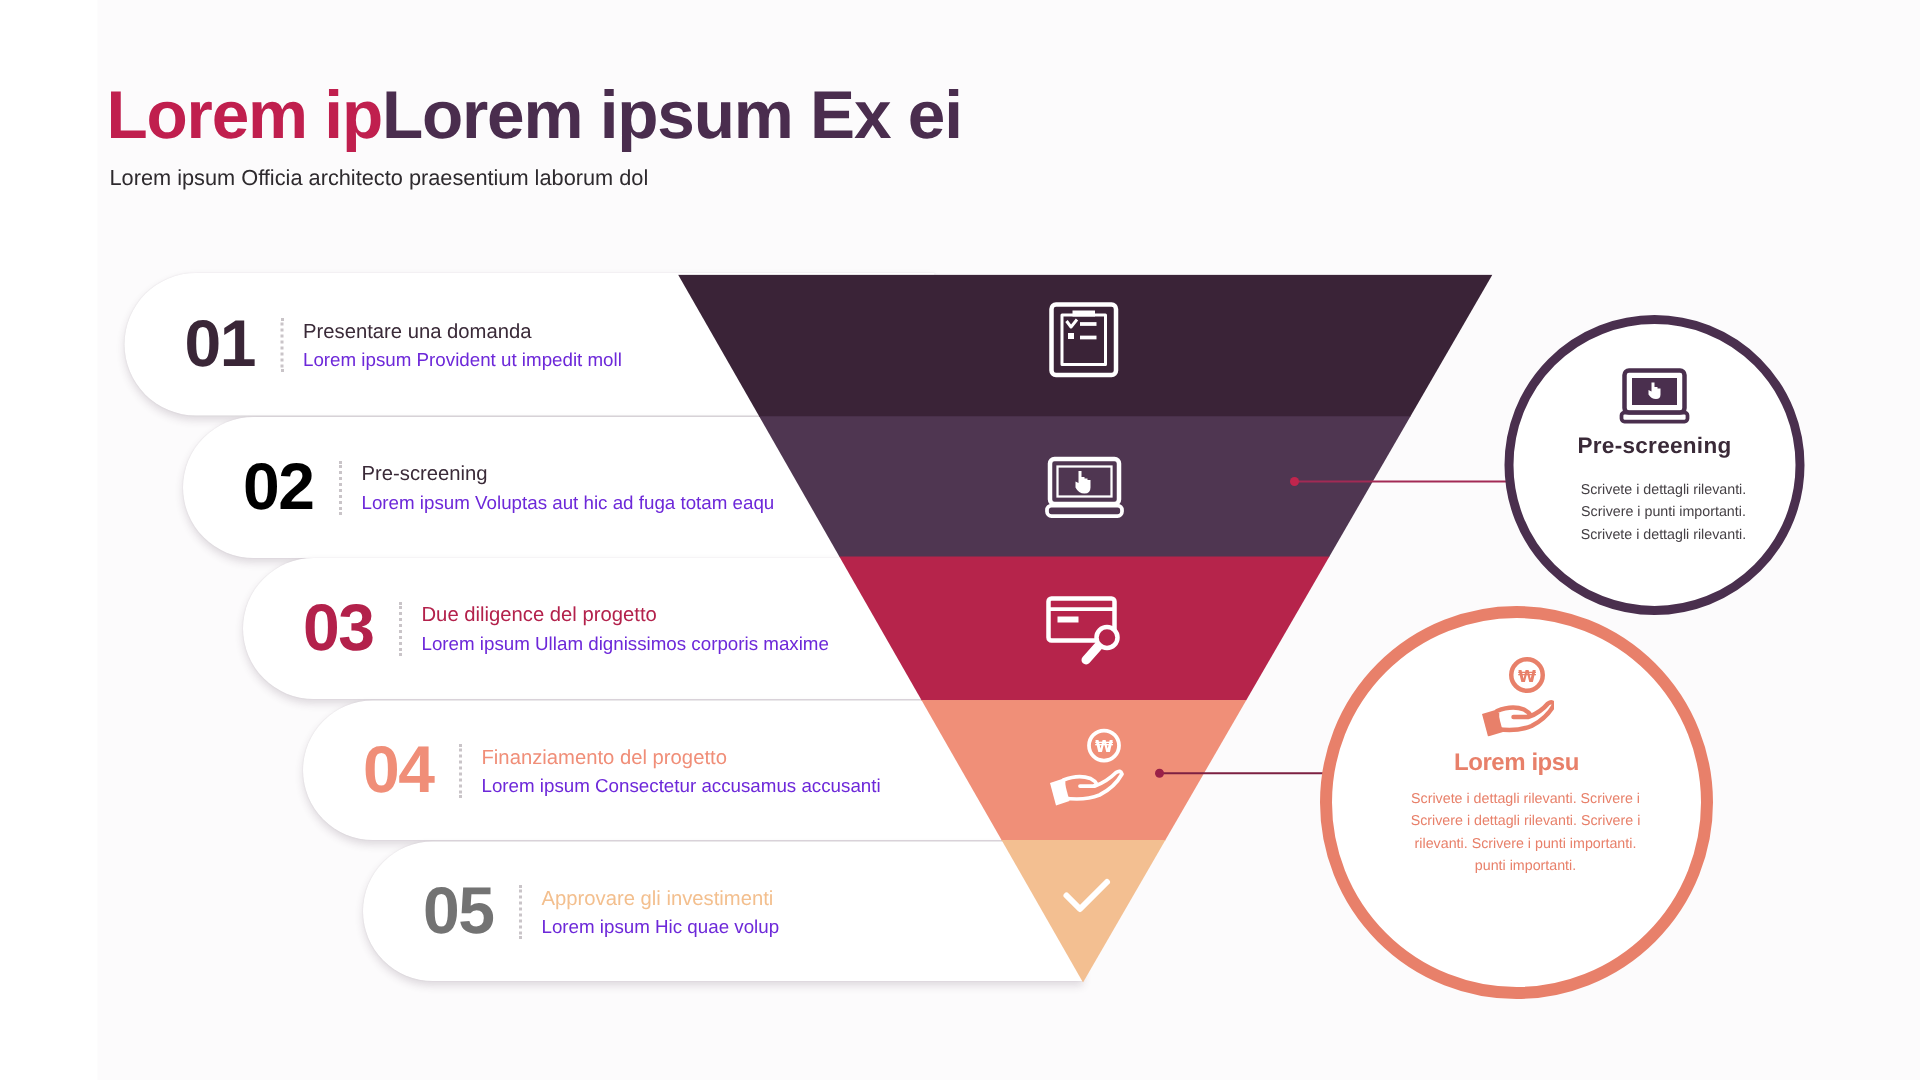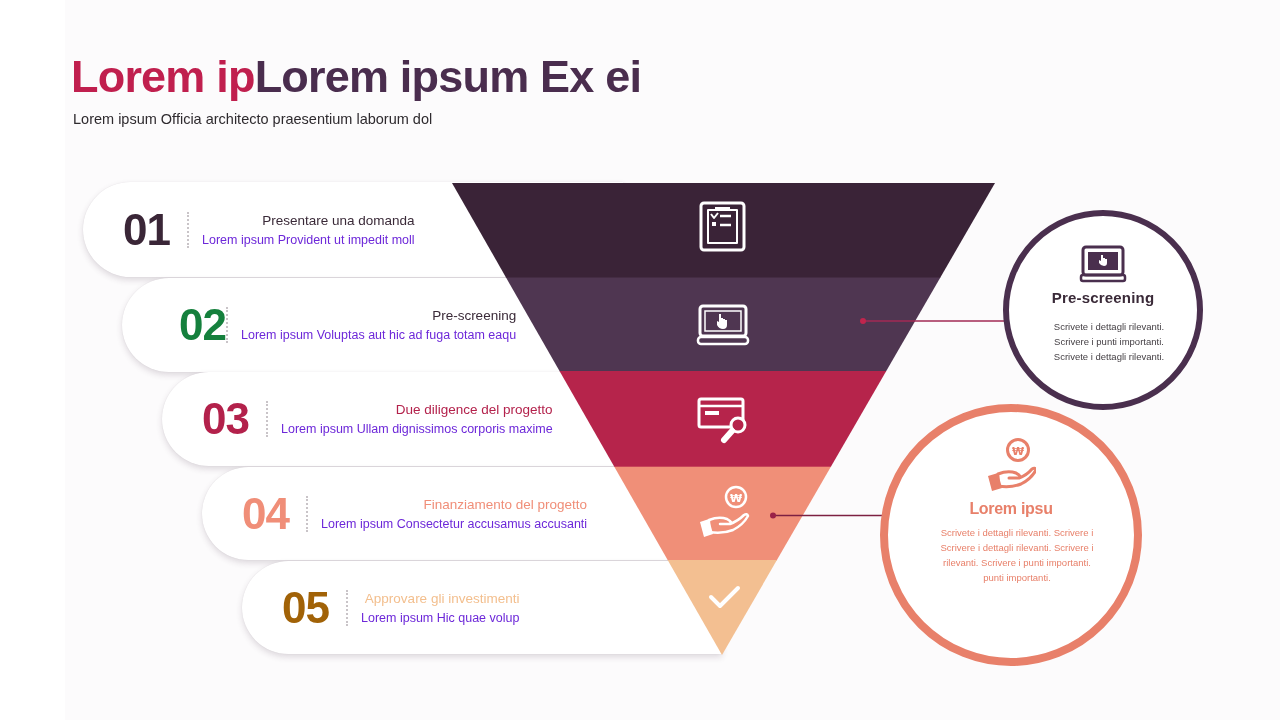--- a/index.html
+++ b/index.html
@@ -29,21 +29,21 @@
     box-shadow: 0 3px 6px rgba(60,40,60,0.16), 0 0 1px rgba(60,40,60,0.12);
     display: flex; align-items: center; padding-left: 40px;
   }
   .pill .num {
     width: 64px; font-size: 44px; line-height: 44px; font-weight: 700;
     letter-spacing: -1px; white-space: nowrap;
   }
   .pill .sep {
     width: 0; height: 36px; border-left: 2px dotted #c9c4c8; margin-right: 13px;
   }
-  .pill .txt { display: flex; flex-direction: column; align-items: flex-end; }
+  .pill .txt { display: flex; flex-direction: column; }
   .pill .st { font-size: 13.5px; line-height: 17px; white-space: nowrap; }
   .pill .sd { font-size: 12.5px; line-height: 16px; color: #6d28d9; margin-top: 3px; white-space: nowrap; }
 
   .overlay { position: absolute; left: 0; top: 0; width: 1280px; height: 720px; z-index: 5; }
 
   .callout {
     position: absolute; box-sizing: border-box; border-radius: 50%;
     background: #ffffff; z-index: 6;
   }
   .callout .c-icon { position: absolute; left: 50%; transform: translateX(-50%); }
@@ -73,21 +73,21 @@
 
 <div class="pill" style="left:83px; top:182px; width:540px; height:95px;">
   <span class="num" style="color: rgb(58, 38, 55);">01</span>
   <span class="sep"></span>
   <div class="txt">
     <span class="st" style="color: rgb(58, 42, 56);">Presentare una domanda</span>
     <span class="sd">Lorem ipsum Provident ut impedit moll</span>
   </div>
 </div>
 <div class="pill" style="left:122px; top:278px; width:598px; height:94px;">
-  <span class="num" style="color: #15803d; text-align: right;">02</span>
+  <span class="num" style="color: #000000;">02</span>
   <span class="sep"></span>
   <div class="txt">
     <span class="st" style="color: rgb(58, 42, 56);">Pre-screening</span>
     <span class="sd">Lorem ipsum Voluptas aut hic ad fuga totam eaqu</span>
   </div>
 </div>
 <div class="pill" style="left:162px; top:372px; width:558px; height:94px;">
   <span class="num" style="color: rgb(179, 33, 75);">03</span>
   <span class="sep"></span>
   <div class="txt">
@@ -97,21 +97,21 @@
 </div>
 <div class="pill" style="left:202px; top:467px; width:518px; height:93px;">
   <span class="num" style="color: rgb(240, 142, 120);">04</span>
   <span class="sep"></span>
   <div class="txt">
     <span class="st" style="color: rgb(240, 142, 120);">Finanziamento del progetto</span>
     <span class="sd">Lorem ipsum Consectetur accusamus accusanti</span>
   </div>
 </div>
 <div class="pill" style="left:242px; top:561px; width:480px; height:93px;">
-  <span class="num" style="color: #a16207;">05</span>
+  <span class="num" style="color: #737373;">05</span>
   <span class="sep"></span>
   <div class="txt">
     <span class="st" style="color: rgb(243, 191, 142);">Approvare gli investimenti</span>
     <span class="sd">Lorem ipsum Hic quae volup</span>
   </div>
 </div>
 
 <svg class="overlay" viewBox="0 0 1280 720" width="1280" height="720">
   <defs>
     <clipPath id="funnelClip">

